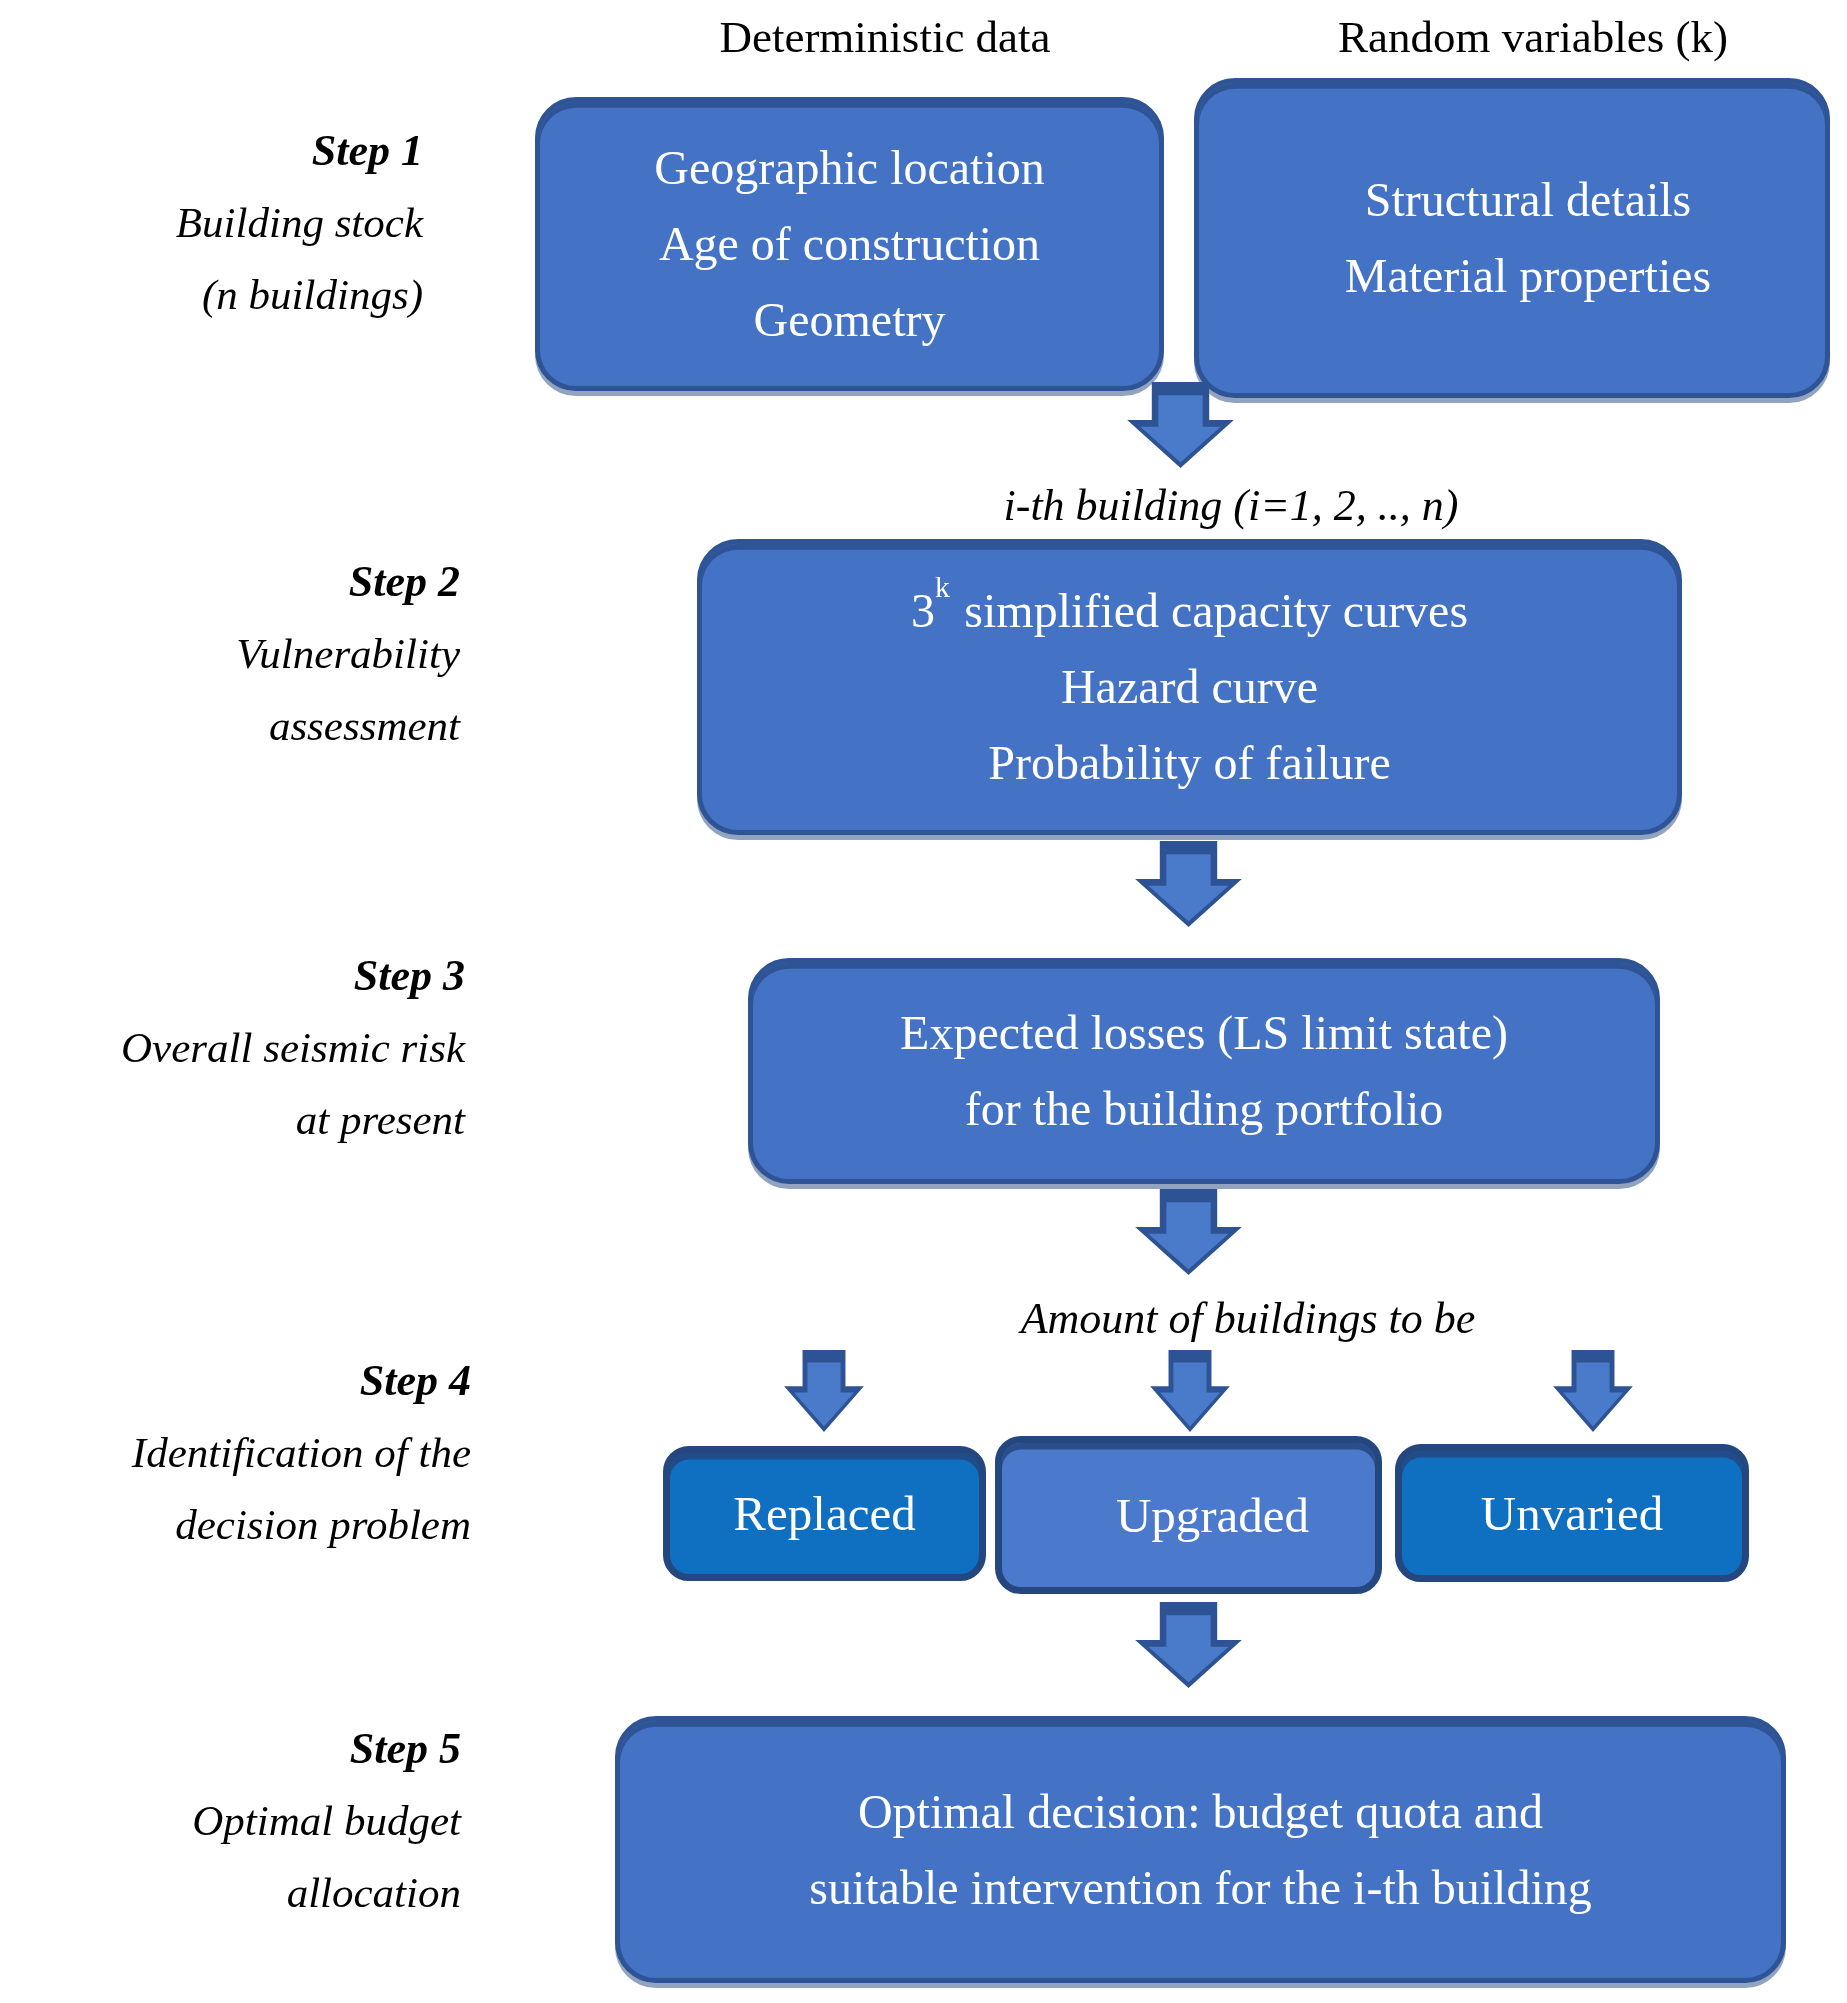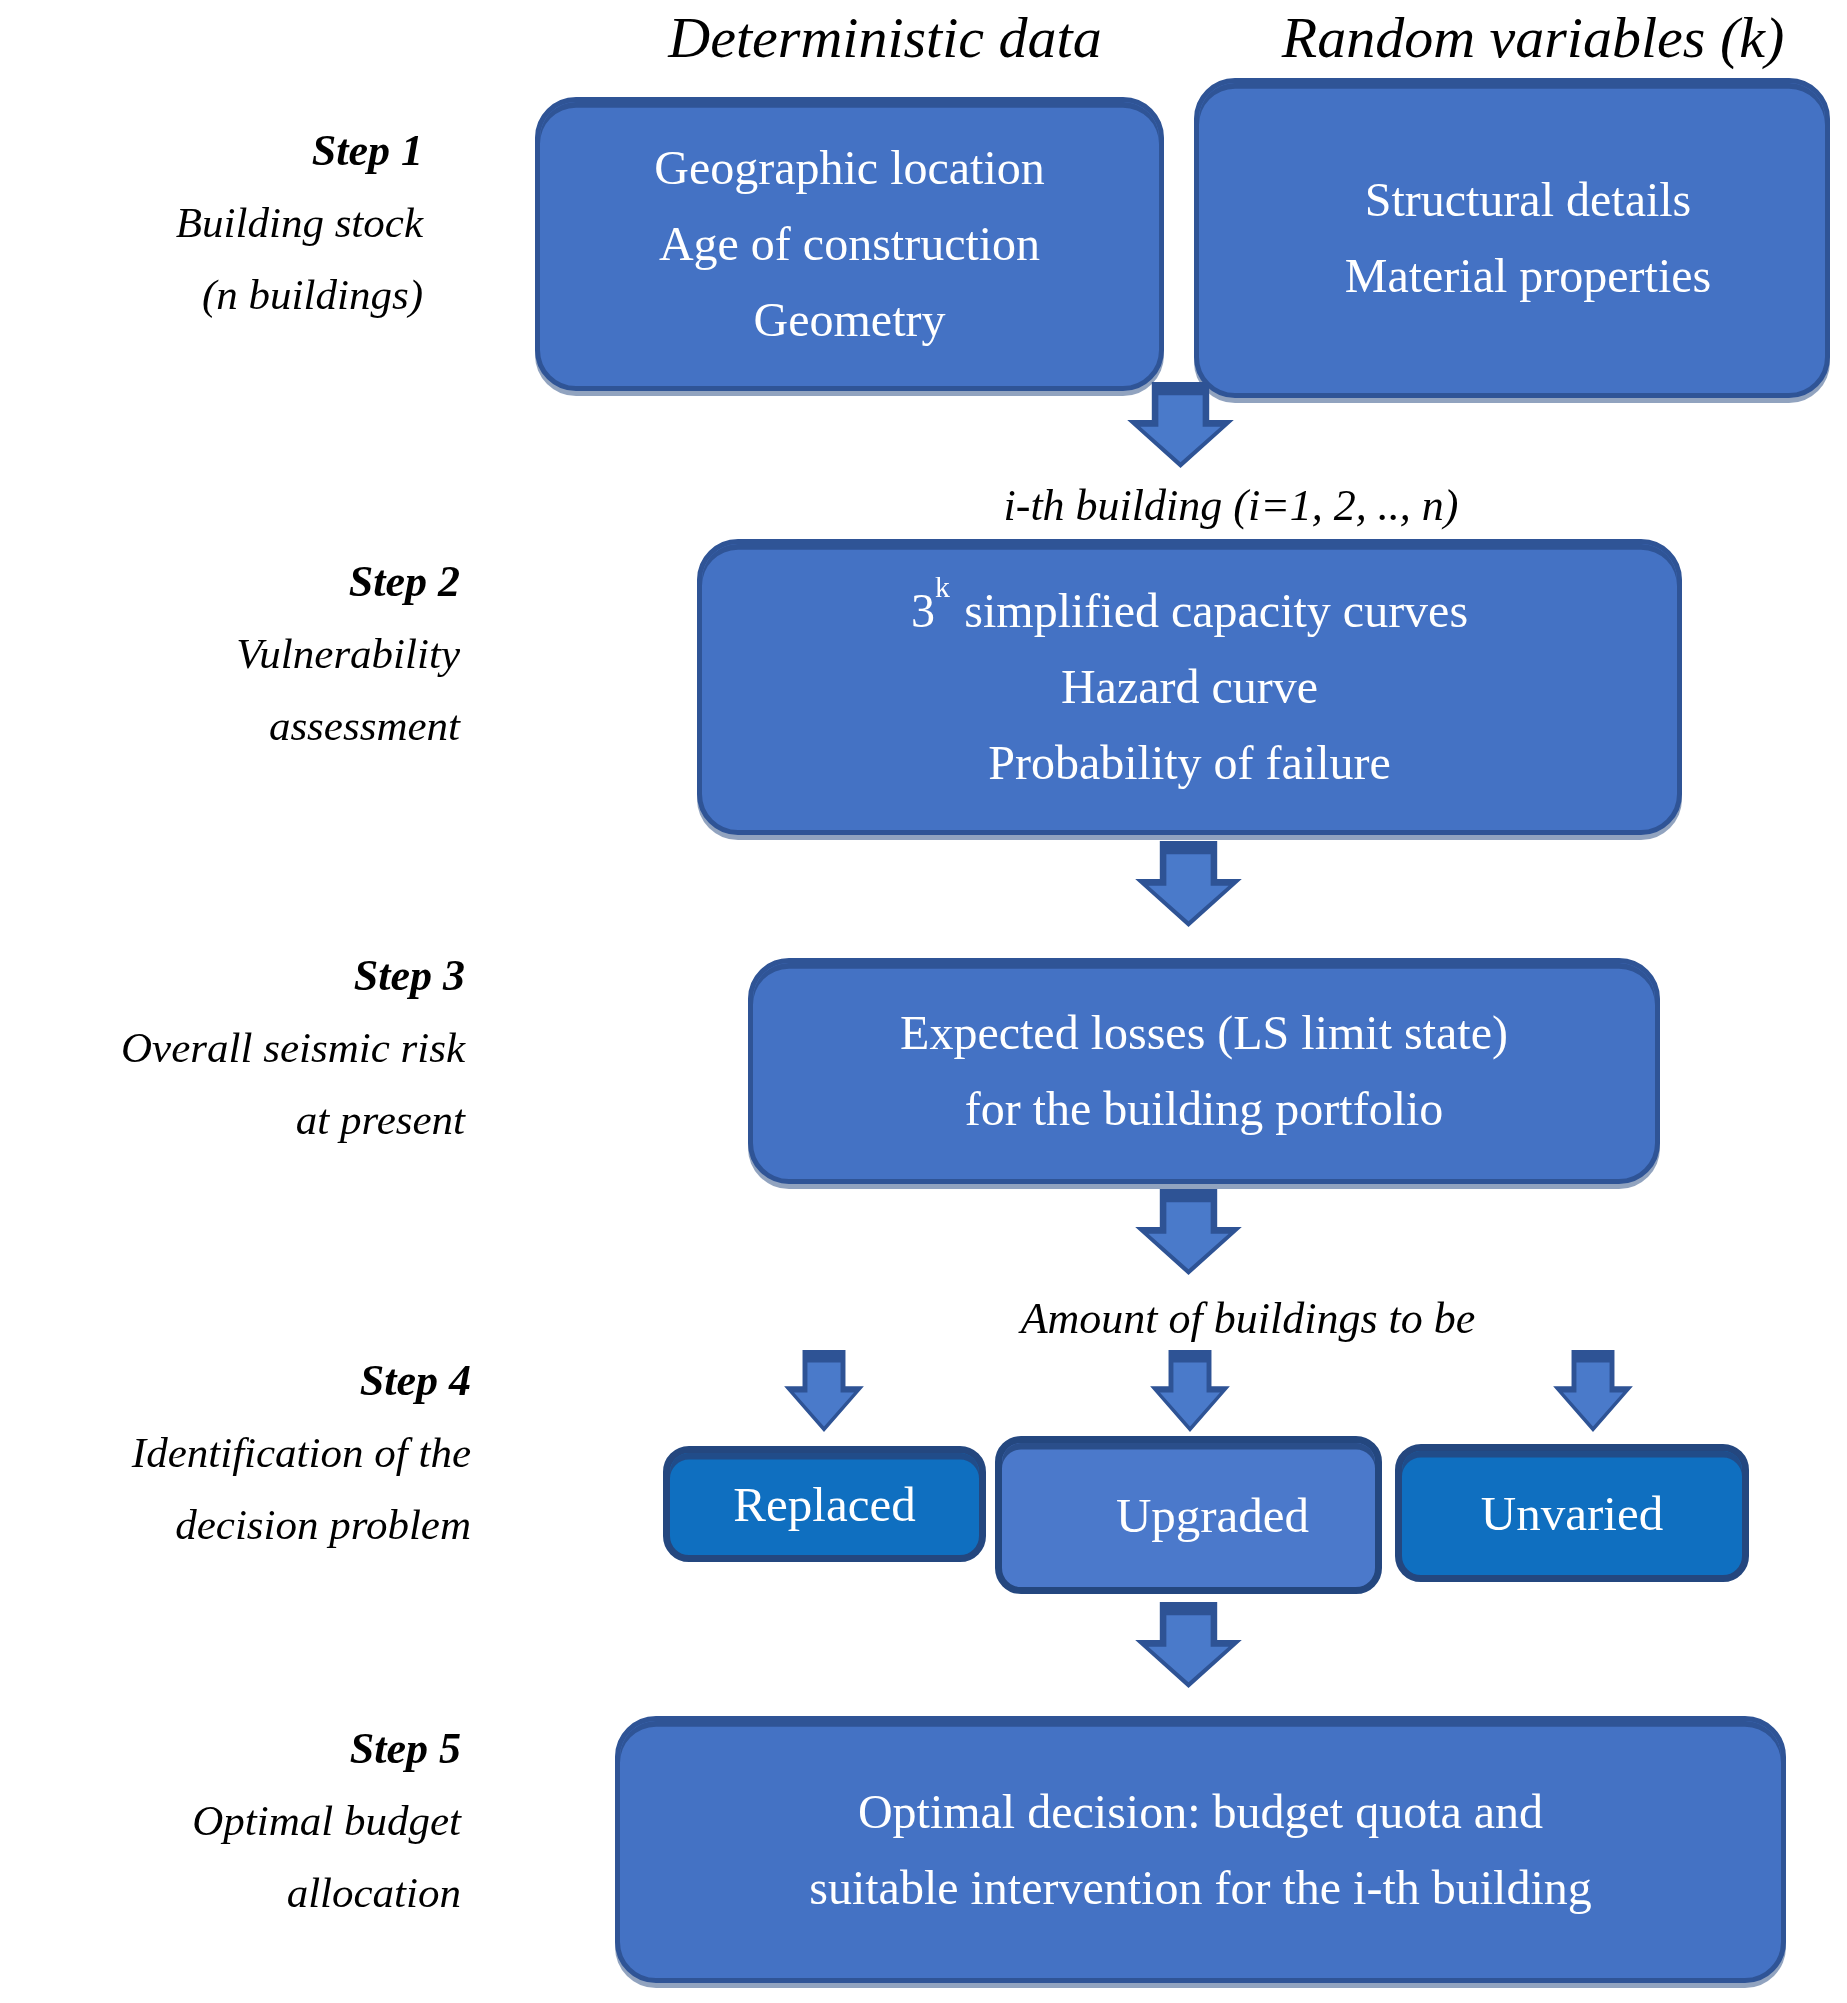--- a/index.html
+++ b/index.html
@@ -5,21 +5,21 @@
   html,body{margin:0;padding:0;background:#fff;}
   .canvas{
     position:relative;width:1847px;height:2003px;overflow:hidden;
     background:var(--background,#fff);
     font-family:"Liberation Serif","DejaVu Serif",serif;
     color:var(--label-text,#000);
   }
   
   .hdr{
     position:absolute;transform:translateX(-50%);
-    font-style:italic;font-size:58px;line-height:59px;white-space:nowrap;
+    font-size:45px;line-height:59px;white-space:nowrap;
   }
   .annot{
     position:absolute;transform:translateX(-50%);
     font-style:italic;font-size:44px;line-height:58px;white-space:nowrap;margin-left:37px;
   }
   
   .step-label{
     position:absolute;text-align:right;font-style:italic;
     font-size:43px;line-height:72px;white-space:nowrap;
   }
@@ -147,21 +147,21 @@
       <path class="arrow-inner" d="M48 16 H102 V54 H124 L75 97 L26 54 H48 Z"></path>
     </svg>
   </div>
   <div class="arrow" style="left:1547px;top:1350px;width:92px;height:82px;">
     <svg viewBox="0 0 150 104" preserveAspectRatio="none">
       <path class="arrow-outer" d="M40 0 H110 V46 H140 L75 104 L10 46 H40 Z"></path>
       <path class="arrow-inner" d="M48 16 H102 V54 H124 L75 97 L26 54 H48 Z"></path>
     </svg>
   </div>
 
-  <div class="option vivid" style="left:663px;top:1446px;width:323px;height:116px;">Replaced</div>
+  <div class="option vivid" style="left:663px;top:1446px;width:323px;height:135px;">Replaced</div>
   <div class="option light" style="left:995px;top:1436px;width:387px;height:158px;padding-left:48px;">Upgraded</div>
   <div class="option vivid" style="left:1395px;top:1444px;width:354px;height:138px;">Unvaried</div>
 
   <div class="arrow" style="left:1127px;top:1602px;width:123px;height:86px;">
     <svg viewBox="0 0 150 104" preserveAspectRatio="none">
       <path class="arrow-outer" d="M40 0 H110 V46 H140 L75 104 L10 46 H40 Z"></path>
       <path class="arrow-inner" d="M48 16 H102 V54 H124 L75 97 L26 54 H48 Z"></path>
     </svg>
   </div>
 

